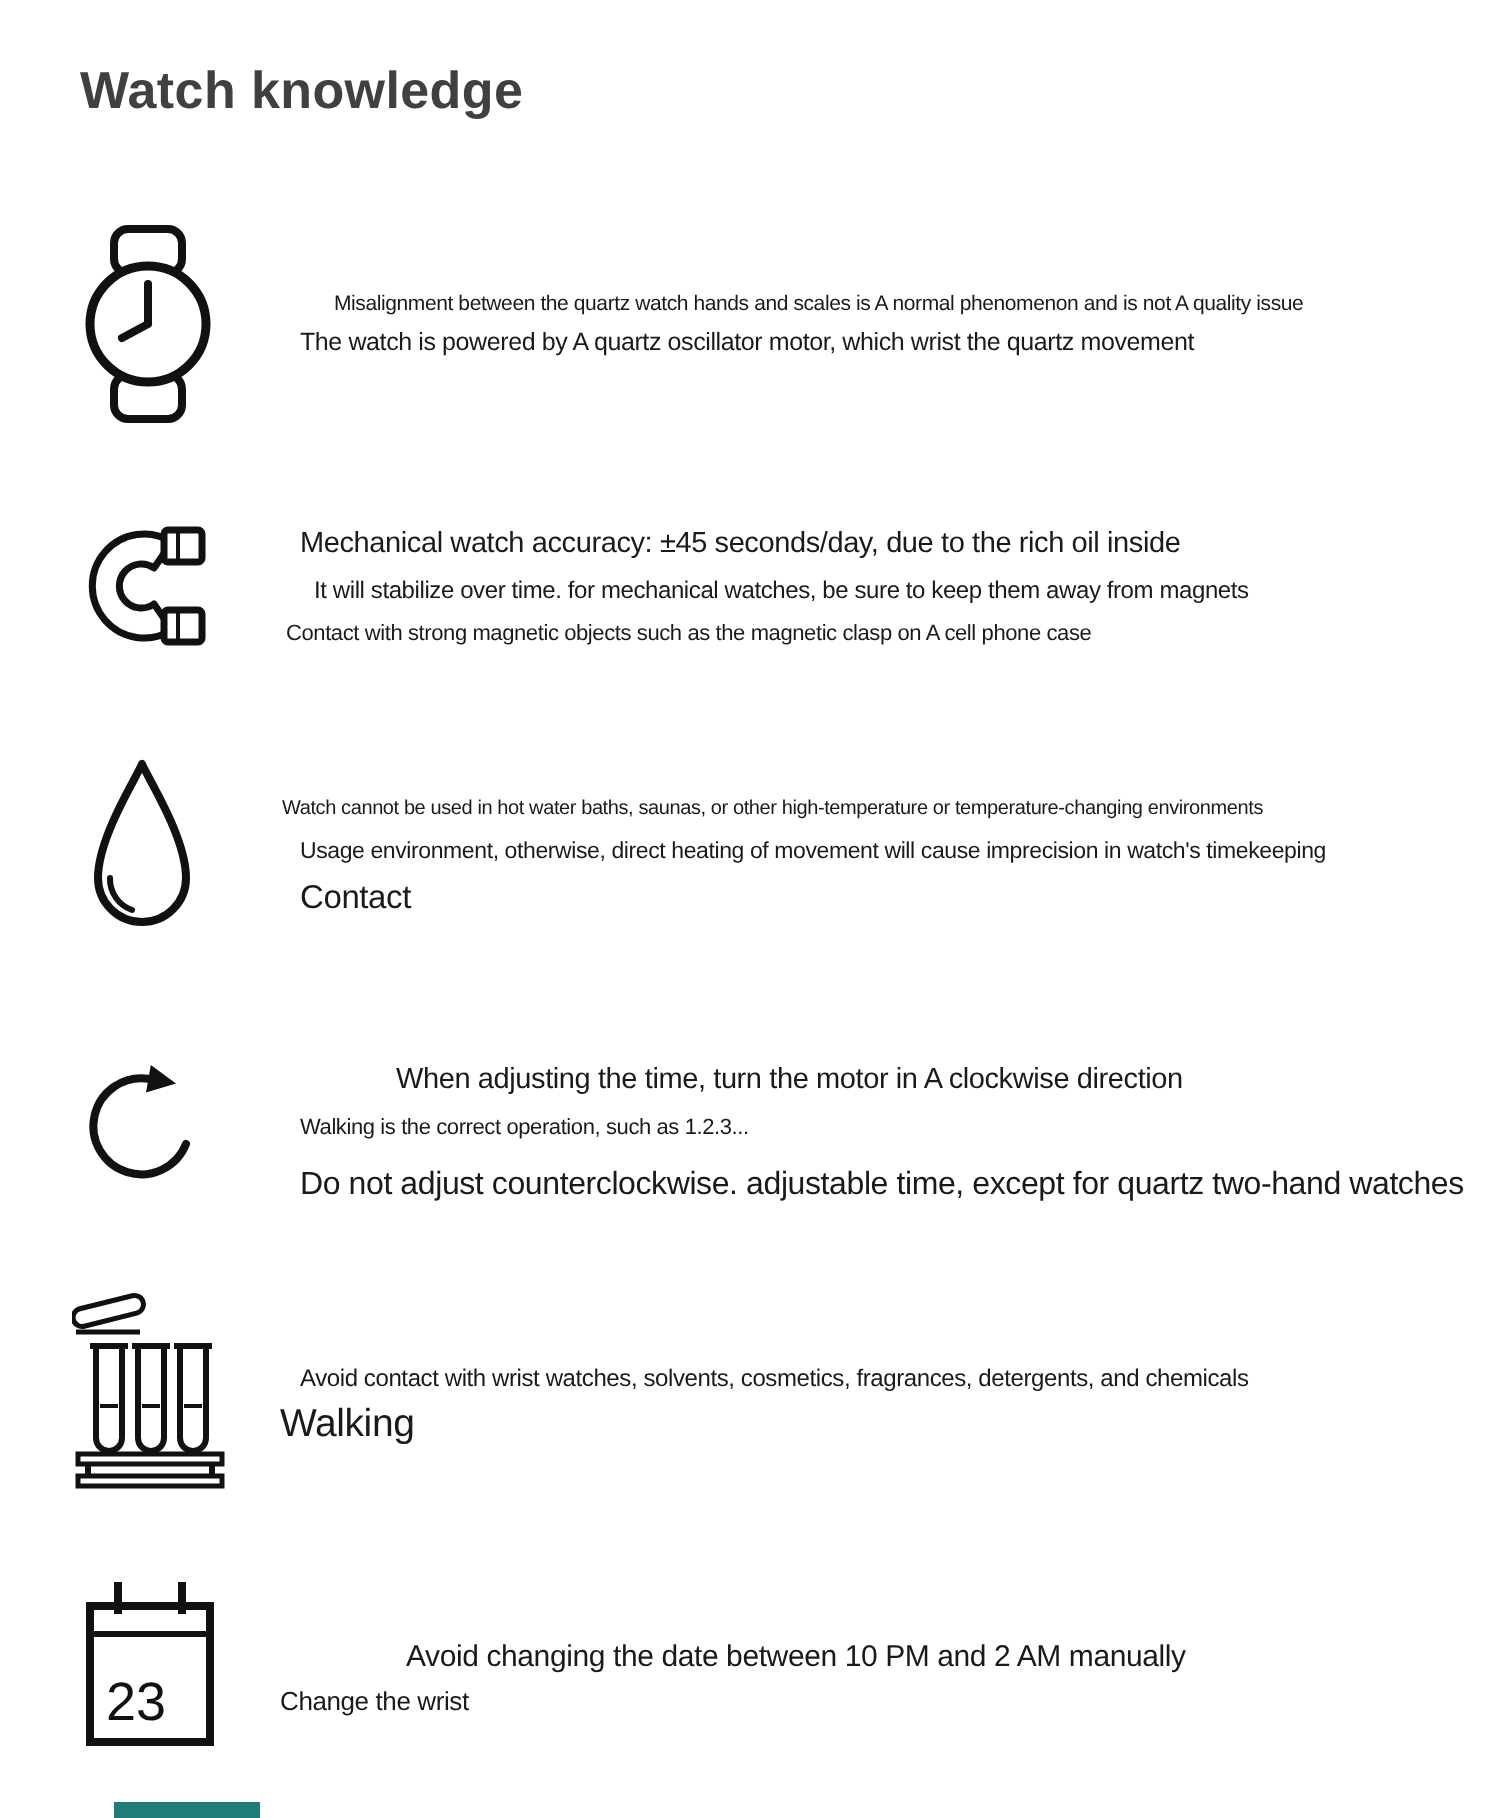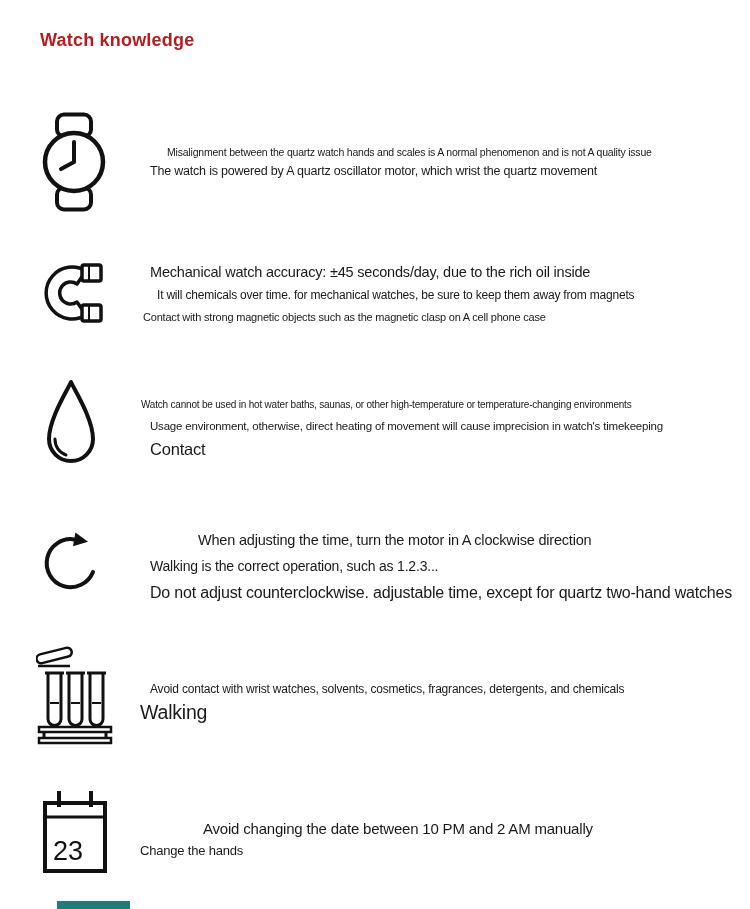--- a/index.html
+++ b/index.html
@@ -1,18 +1,18 @@
 <!DOCTYPE html>
 <html><head>
 <meta charset="utf-8">
 <style>
   html,body{margin:0;padding:0;background:#ffffff;}
   body{width:750px;height:909px;font-family:"Liberation Sans",sans-serif;}
   .page{position:relative;width:750px;height:909px;background:#ffffff;overflow:hidden;color:#1a1a1a;}
-  .title{position:absolute;left:40px;top:30px;margin:0;font-size:18px;font-weight:700;color:#b91c1c;letter-spacing:0.2px;}
+  .title{position:absolute;left:40px;top:30px;margin:0;font-size:26px;font-weight:700;color:#404040;letter-spacing:0.2px;}
   .txt{position:absolute;white-space:nowrap;font-weight:400;color:#1a1a1a;letter-spacing:-0.2px;}
   .icon{position:absolute;text-decoration:underline;}
   .icon svg{display:block;}
   .ln{stroke:#111;fill:none;}
   .accent-bar{position:absolute;left:57px;top:901px;width:73px;height:8px;background:#1f7d79;}
 </style>
 </head>
 <body>
 
 <div class="page">
@@ -35,21 +35,21 @@
   <section>
     <div class="icon" style="left:40px;top:262px">
       <svg width="68" height="62" viewBox="0 0 68 62">
         <path d="M46 9 A 26 26 0 1 0 46 53 L 37 40 A 11 11 0 1 1 37 22 Z" fill="#ffffff" stroke="#111" stroke-width="3.5" stroke-linejoin="round"></path>
         <rect x="42" y="3" width="19" height="16" rx="2" fill="#ffffff" stroke="#111" stroke-width="3.5"></rect>
         <rect x="42" y="43" width="19" height="16" rx="2" fill="#ffffff" stroke="#111" stroke-width="3.5"></rect>
         <path class="ln" d="M49 3 V19 M49 43 V59" stroke-width="2"></path>
       </svg>
     </div>
     <div class="txt" style="left:150px;top:264px;font-size:14.5px">Mechanical watch accuracy: ±45 seconds/day, due to the rich oil inside</div>
-    <div class="txt" style="left:157px;top:288px;font-size:12px">It will chemicals over time. for mechanical watches, be sure to keep them away from magnets</div>
+    <div class="txt" style="left:157px;top:288px;font-size:12px">It will stabilize over time. for mechanical watches, be sure to keep them away from magnets</div>
     <div class="txt" style="left:143px;top:311px;font-size:11px">Contact with strong magnetic objects such as the magnetic clasp on A cell phone case</div>
   </section>
 
   <section>
     <div class="icon" style="left:40px;top:377px">
       <svg width="62" height="96" viewBox="0 0 62 96">
         <path d="M31 5 C 27 14 9 42 9 62 A 22 22 0 0 0 53 62 C 53 42 35 14 31 5 Z" fill="#ffffff" stroke="#111" stroke-width="4" stroke-linejoin="round"></path>
         <path class="ln" d="M15 62 A 16.5 16.5 0 0 0 26 78" stroke-width="3" stroke-linecap="round"></path>
       </svg>
     </div>
@@ -59,21 +59,21 @@
   </section>
 
   <section>
     <div class="icon" style="left:38px;top:521px">
       <svg width="70" height="78" viewBox="0 0 70 78">
         <path class="ln" d="M55 51 A 24 24 0 1 1 36.2 18.4" stroke-width="4" stroke-linecap="round"></path>
         <polygon points="50,20.8 35,25.3 37.4,11.5" fill="#111"></polygon>
       </svg>
     </div>
     <div class="txt" style="left:198px;top:532px;font-size:14.5px">When adjusting the time, turn the motor in A clockwise direction</div>
-    <div class="txt" style="left:150px;top:558px;font-size:14px">Walking is the correct operation, such as 1.2.3...</div>
+    <div class="txt" style="left:150px;top:558px;font-size:11px">Walking is the correct operation, such as 1.2.3...</div>
     <div class="txt" style="left:150px;top:584px;font-size:16px">Do not adjust counterclockwise. adjustable time, except for quartz two-hand watches</div>
   </section>
 
   <section>
     <div class="icon" style="left:36px;top:645px">
       <svg width="78" height="102" viewBox="0 0 78 102">
         <g transform="rotate(-14 18 10)">
           <rect x="0" y="6" width="36" height="9" rx="4.5" fill="#ffffff" stroke="#111" stroke-width="2.5"></rect>
         </g>
         <path class="ln" d="M2 21 H34" stroke-width="2.5"></path>
@@ -100,18 +100,18 @@
   <section>
     <div class="icon" style="left:40px;top:788px">
       <svg width="70" height="90" viewBox="0 0 70 90">
         <rect x="5" y="15" width="60" height="68" fill="#ffffff" stroke="#111" stroke-width="4"></rect>
         <path class="ln" d="M5 29 H65" stroke-width="3"></path>
         <path class="ln" d="M19 3 V19 M51 3 V19" stroke-width="4"></path>
         <text x="13" y="72" font-size="27" fill="#111" font-weight="400">23</text>
       </svg>
     </div>
     <div class="txt" style="left:203px;top:820px;font-size:15px">Avoid changing the date between 10 PM and 2 AM manually</div>
-    <div class="txt" style="left:140px;top:843px;font-size:13px">Change the hands</div>
+    <div class="txt" style="left:140px;top:843px;font-size:13px">Change the wrist</div>
   </section>
 
   <div class="accent-bar" style="background: rgb(31, 125, 121);"></div>
 
 </div>
 
 </body></html>

